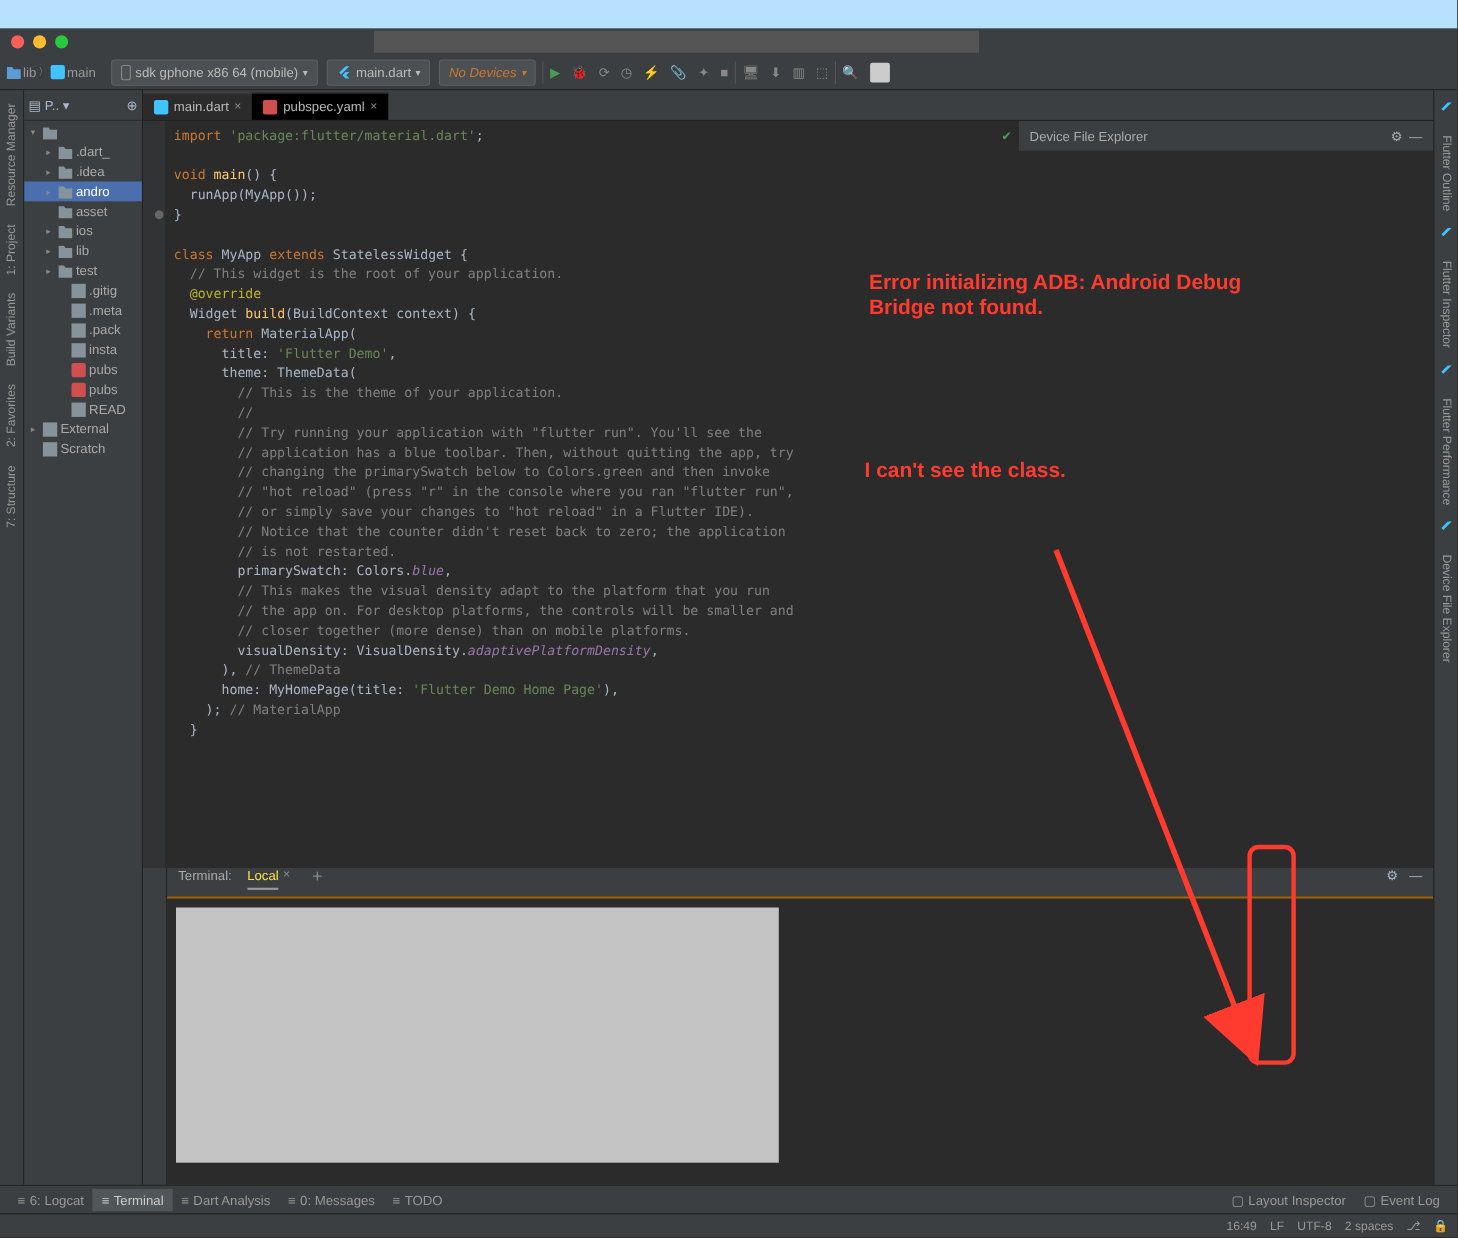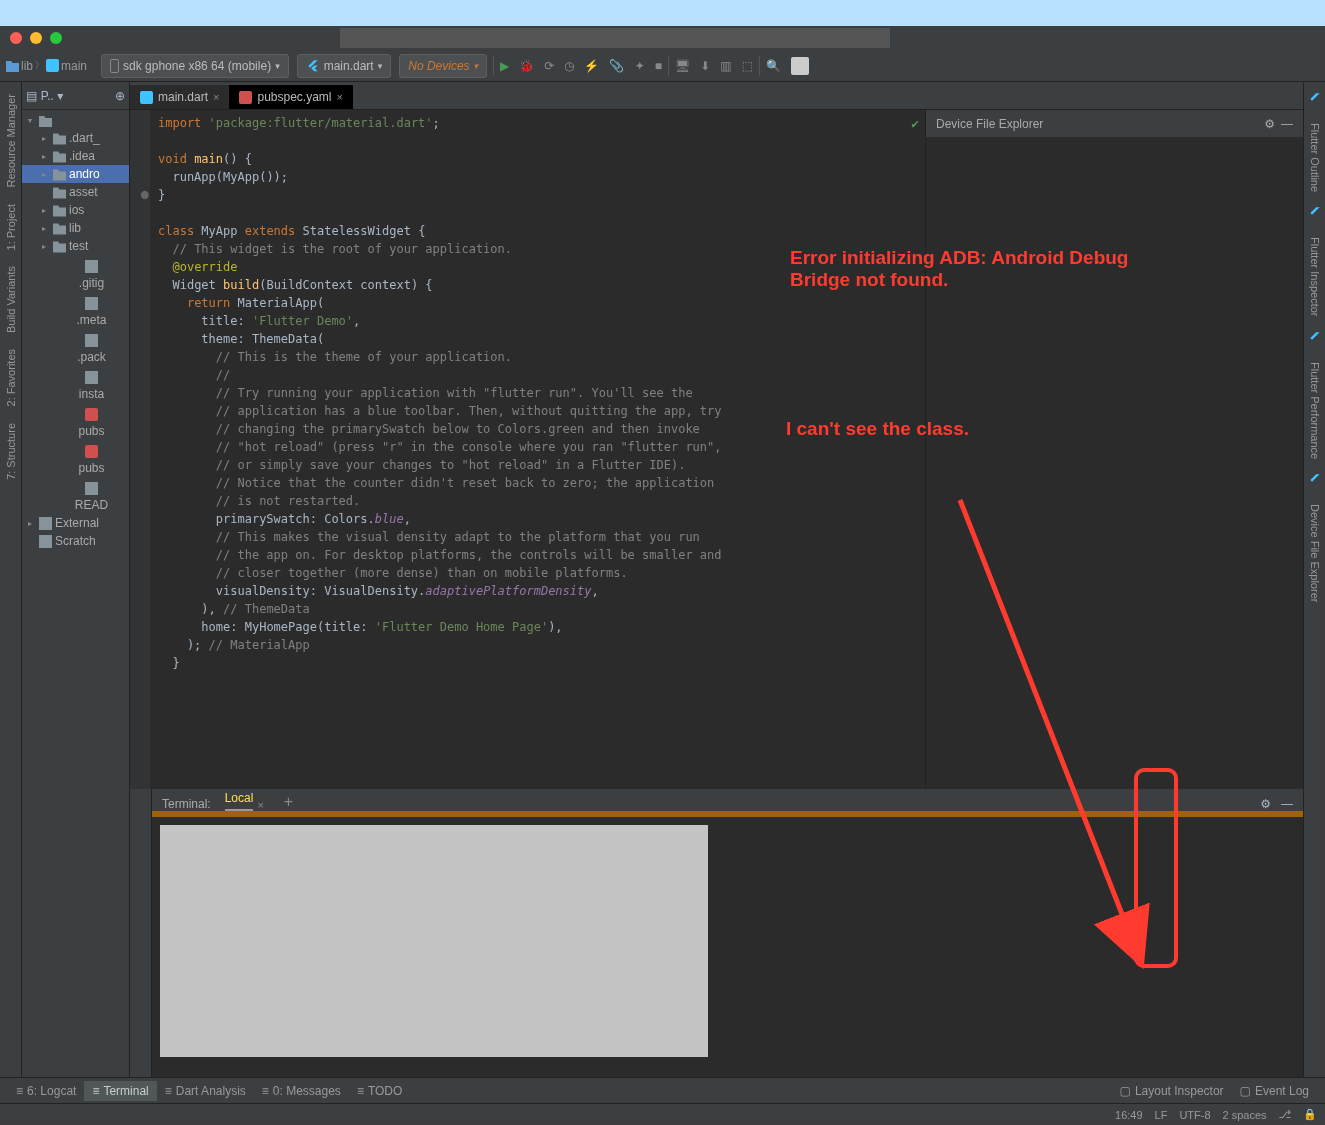--- a/index.html
+++ b/index.html
@@ -38,21 +38,21 @@
 .rightrail { width: 22px; background: #3c3f41; border-left: 1px solid #222; display: flex; flex-direction: column; align-items: center; padding-top: 4px; }
 .rightrail .vlabel { writing-mode: vertical-rl; font-size: 11px; color: #999; padding: 8px 0; }
 .flutter-icon { width: 14px; height: 14px; margin: 6px 0; }
 
 
 .project { width: 108px; background: #3c3f41; border-right: 1px solid #222; overflow: hidden; font-size: 12px; }
 .project .phead { height: 28px; display: flex; align-items: center; padding: 0 4px; background: #3c3f41; border-bottom: 1px solid #2b2b2b; gap: 4px; }
 .project .tree { padding: 2px 0; }
 .project .tree div { padding: 2px 0 2px 6px; white-space: nowrap; overflow: hidden; color: #aaa; display: flex; align-items: center; gap: 3px; }
 .project .tree div.lvl1 { padding-left: 20px; }
-.project .tree div.lvl2 { padding-left: 32px; flex-direction: column; }
+.project .tree div.lvl2 { padding-left: 32px; }
 .project .tree div.sel { background: #4b6eaf; color: #fff; }
 .arrow { font-size: 8px; color: #888; width: 8px; display: inline-block; }
 
 
 .editor-col { flex: 1; display: flex; flex-direction: column; min-width: 0; }
 .tabs { height: 28px; background: #3c3f41; display: flex; align-items: flex-end; border-bottom: 1px solid #222; }
 .tab { padding: 5px 10px; display: flex; align-items: center; gap: 5px; background: #000000; border-top: 1px solid #444; color: #bbb; font-size: 12px; }
 .tab.active { background: #2b2b2b; }
 .tab .x { color: #888; font-size: 11px; }
 .editor-dev { display: flex; flex: 1; min-height: 0; }
@@ -71,21 +71,21 @@
 
 
 .dfe { width: 378px; background: #3c3f41; border-left: 1px solid #222; display: flex; flex-direction: column; }
 .dfe .dhead { height: 28px; display: flex; align-items: center; padding: 0 10px; color: #aaa; border-bottom: 1px solid #2b2b2b; gap: 6px; }
 .dfe .dhead .spacer { flex: 1; }
 .dfe .body { flex: 1; background: #2b2b2b; position: relative; }
 
 
 .terminal-wrap { height: 288px; display: flex; }
 .terminal-col { flex: 1; display: flex; flex-direction: column; background: #3c3f41; }
-.term-head { height: 28px; display: flex; align-items: flex-end; padding: 0 10px; border-bottom: 6px solid #a16207; }
+.term-head { height: 28px; display: flex; align-items: flex-start; padding: 0 10px; border-bottom: 2px solid #a16207; }
 .term-head .tlabel { color: #aaa; }
 .term-head .ttab { margin-left: 14px; color: #fde047; border-bottom: 2px solid #999; padding-bottom: 4px; }
 .term-head .x { color: #888; margin-left: 4px; font-size: 11px; }
 .term-head .plus { color: #888; margin-left: 20px; font-size: 16px; }
 .term-body { flex: 1; background: #2b2b2b; padding: 8px; }
 .term-body .termbox { width: 548px; height: 232px; background: #c4c4c4; }
 
 
 .bottombar { height: 26px; background: #3c3f41; display: flex; align-items: center; padding: 0 8px; border-top: 1px solid #222; font-size: 12px; color: #999; }
 .bottombar .bitem { display: flex; align-items: center; gap: 4px; padding: 3px 8px; }

